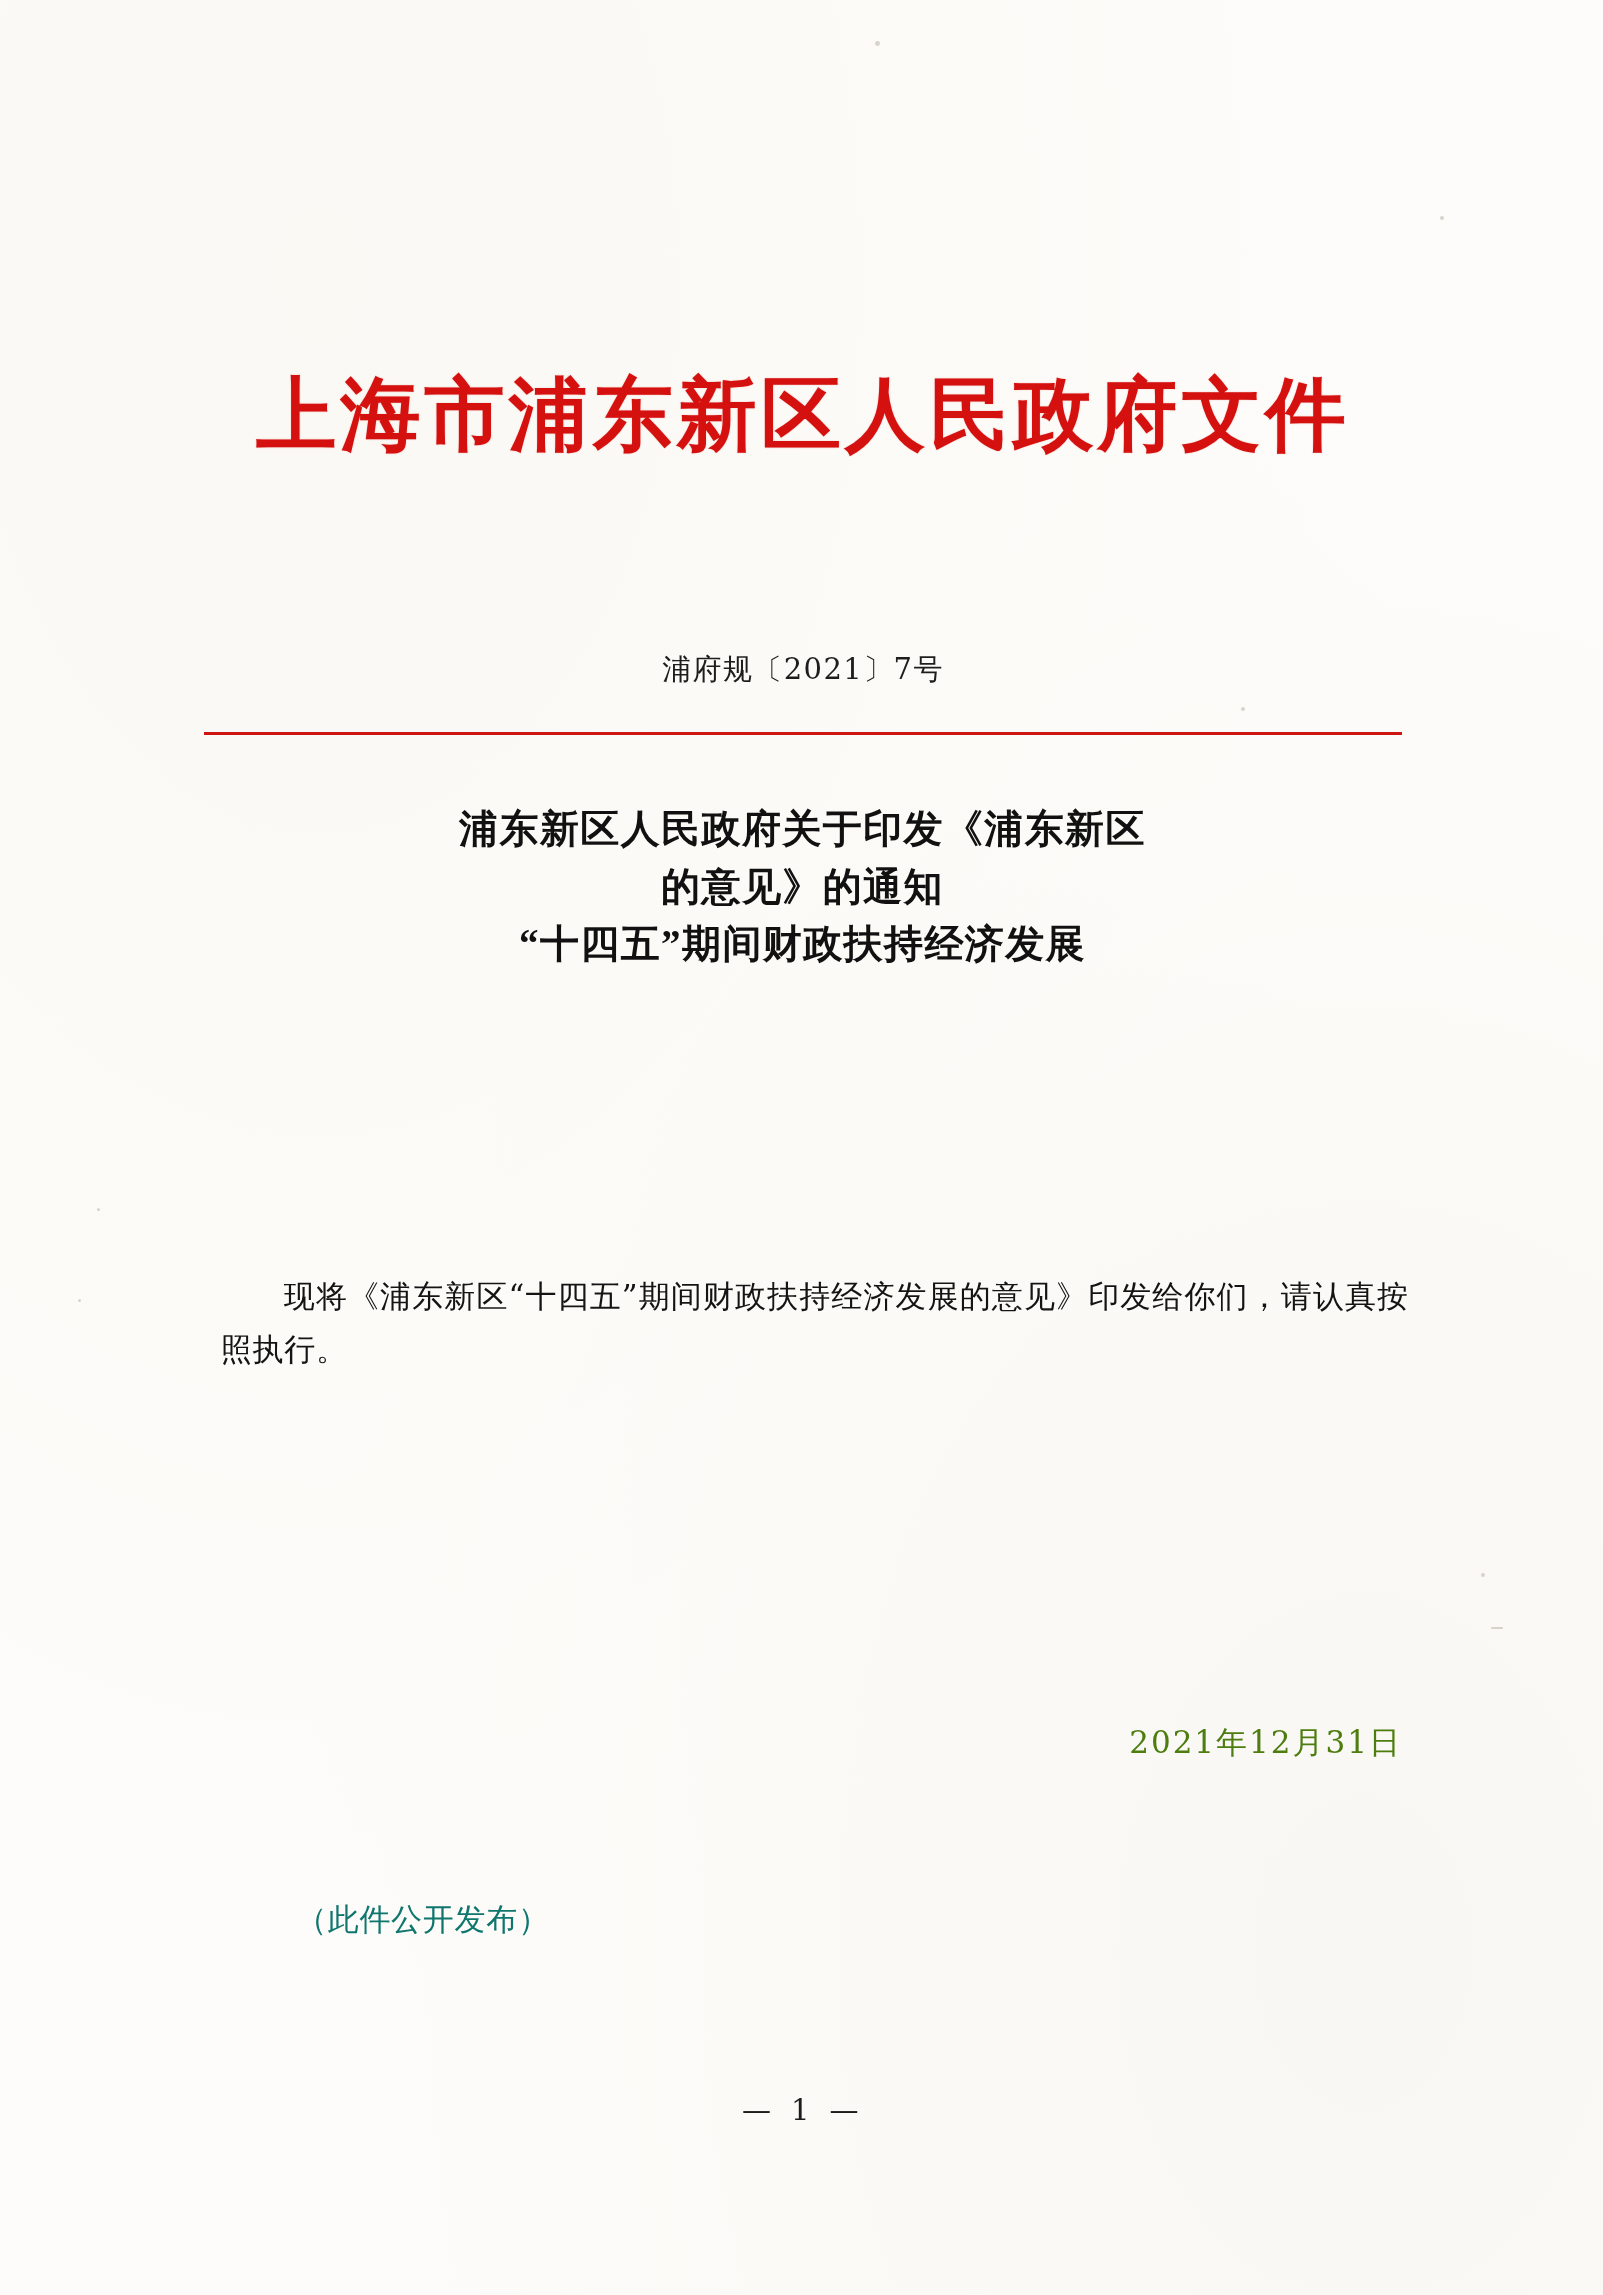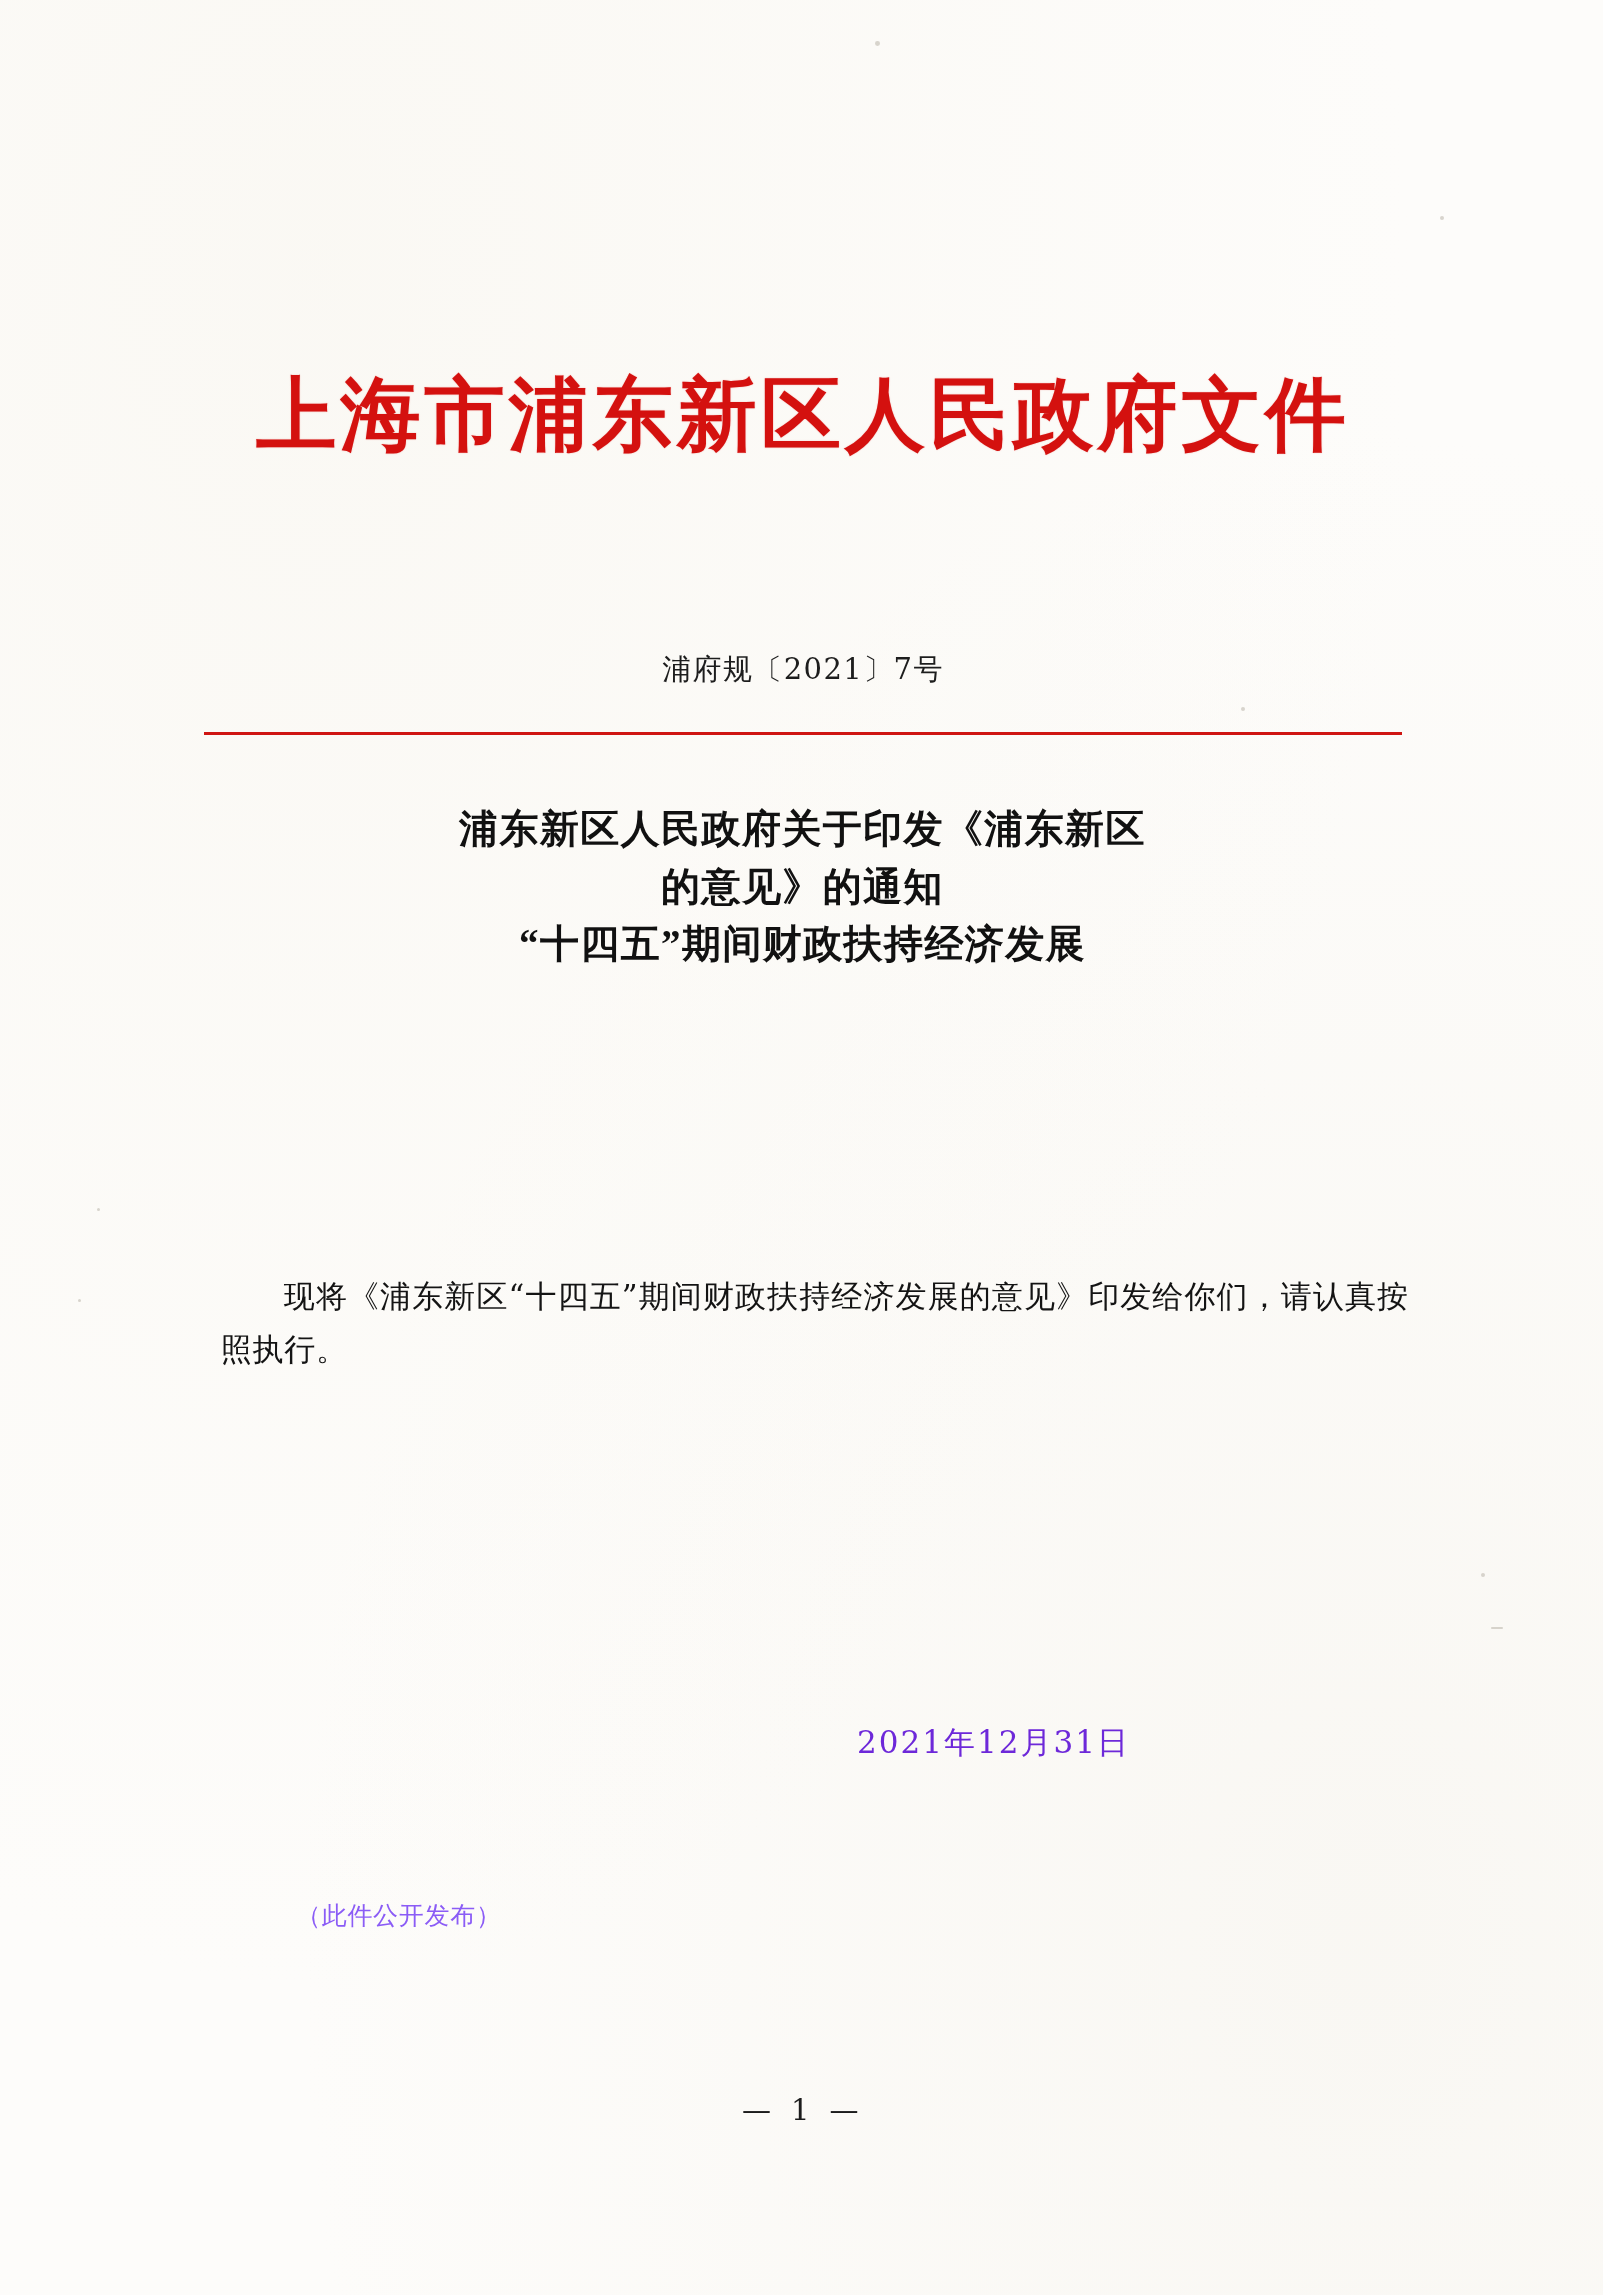--- a/index.html
+++ b/index.html
@@ -104,35 +104,35 @@
   }
   .salutation { top: 1116px; }
   .para-1 { top: 1270px; margin-left: 10px; }
   .indent { text-indent: 63px; display: block; }
 
   .date-line {
     position: absolute;
     top: 1722px;
     left: 0;
     width: 1198px;
-    text-align: center;
+    text-align: right;
     font-size: 31px;
     letter-spacing: 2px;
-    color: #6d28d9;
+    color: #4d7c0f;
     padding-left: 381px;
     box-sizing: border-box;
   }
 
   .release-note {
     position: absolute;
     top: 1899px;
     left: 92px;
-    font-size: 25px;
+    font-size: 31px;
     letter-spacing: 0.7px;
-    color: #8b5cf6;
+    color: #0f766e;
   }
 
   .page-number {
     position: absolute;
     top: 2093px;
     left: 0;
     width: 1198px;
     text-align: center;
     font-size: 29px;
     letter-spacing: 5.4px;

